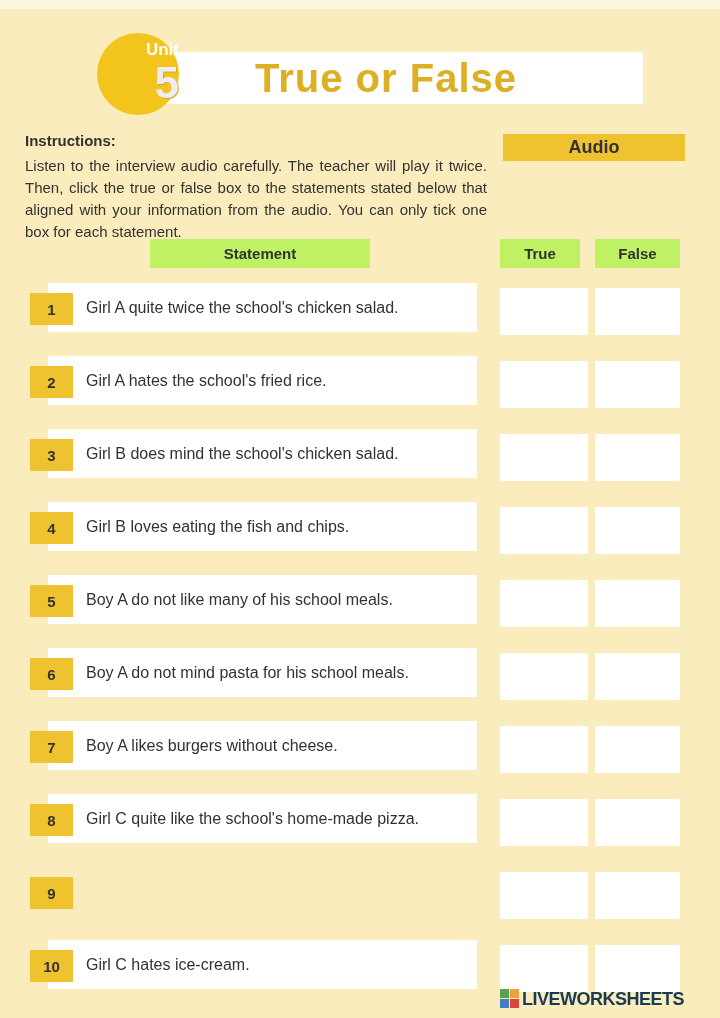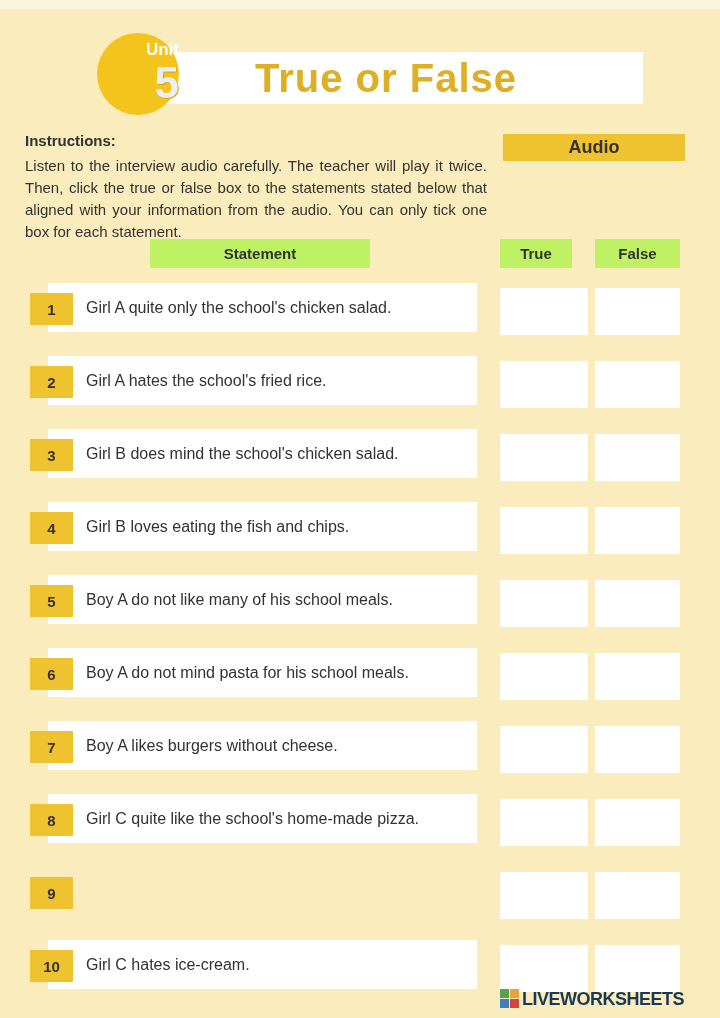--- a/index.html
+++ b/index.html
@@ -56,21 +56,21 @@
     font-size: 18px; font-weight: bold; color: #343230; margin-top: 20px;
   }
   
   .col-header {
     position: absolute; top: 239px; height: 29px;
     background: #bef264;
     display: flex; align-items: center; justify-content: center;
     font-size: 15px; font-weight: bold; color: #343230;
   }
   .statement-header { left: 150px; width: 220px; }
-  .true-header  { left: 500px; width: 72px; }
+  .true-header  { left: 500px; width: 80px; }
   .false-header { left: 595px; width: 85px; }
   
   .rows {
     position: absolute; left: 0; top: 283px; width: 720px;
   }
   .row { position: relative; height: 49px; margin-bottom: 24px; }
   .row-bar {
     position: absolute; left: 48px; top: 0; width: 429px; height: 49px;
     background: #FFFFFF;
     display: flex; align-items: center;
@@ -126,21 +126,21 @@
 
 <button class="audio-button">Audio</button>
 
 <div class="col-header statement-header">Statement</div>
 <div class="col-header true-header">True</div>
 <div class="col-header false-header">False</div>
 
 <div class="rows">
   <div class="row">
     <div class="row-bar">
-      <span>Girl A quite only the school's chicken salad.</span>
+      <span>Girl A quite twice the school's chicken salad.</span>
     </div>
     <div class="row-number">1</div>
     <div class="checkbox true-box"></div>
     <div class="checkbox false-box"></div>
   </div>
 
   <div class="row">
     <div class="row-bar">
       <span>Girl A hates the school's fried rice.</span>
     </div>

